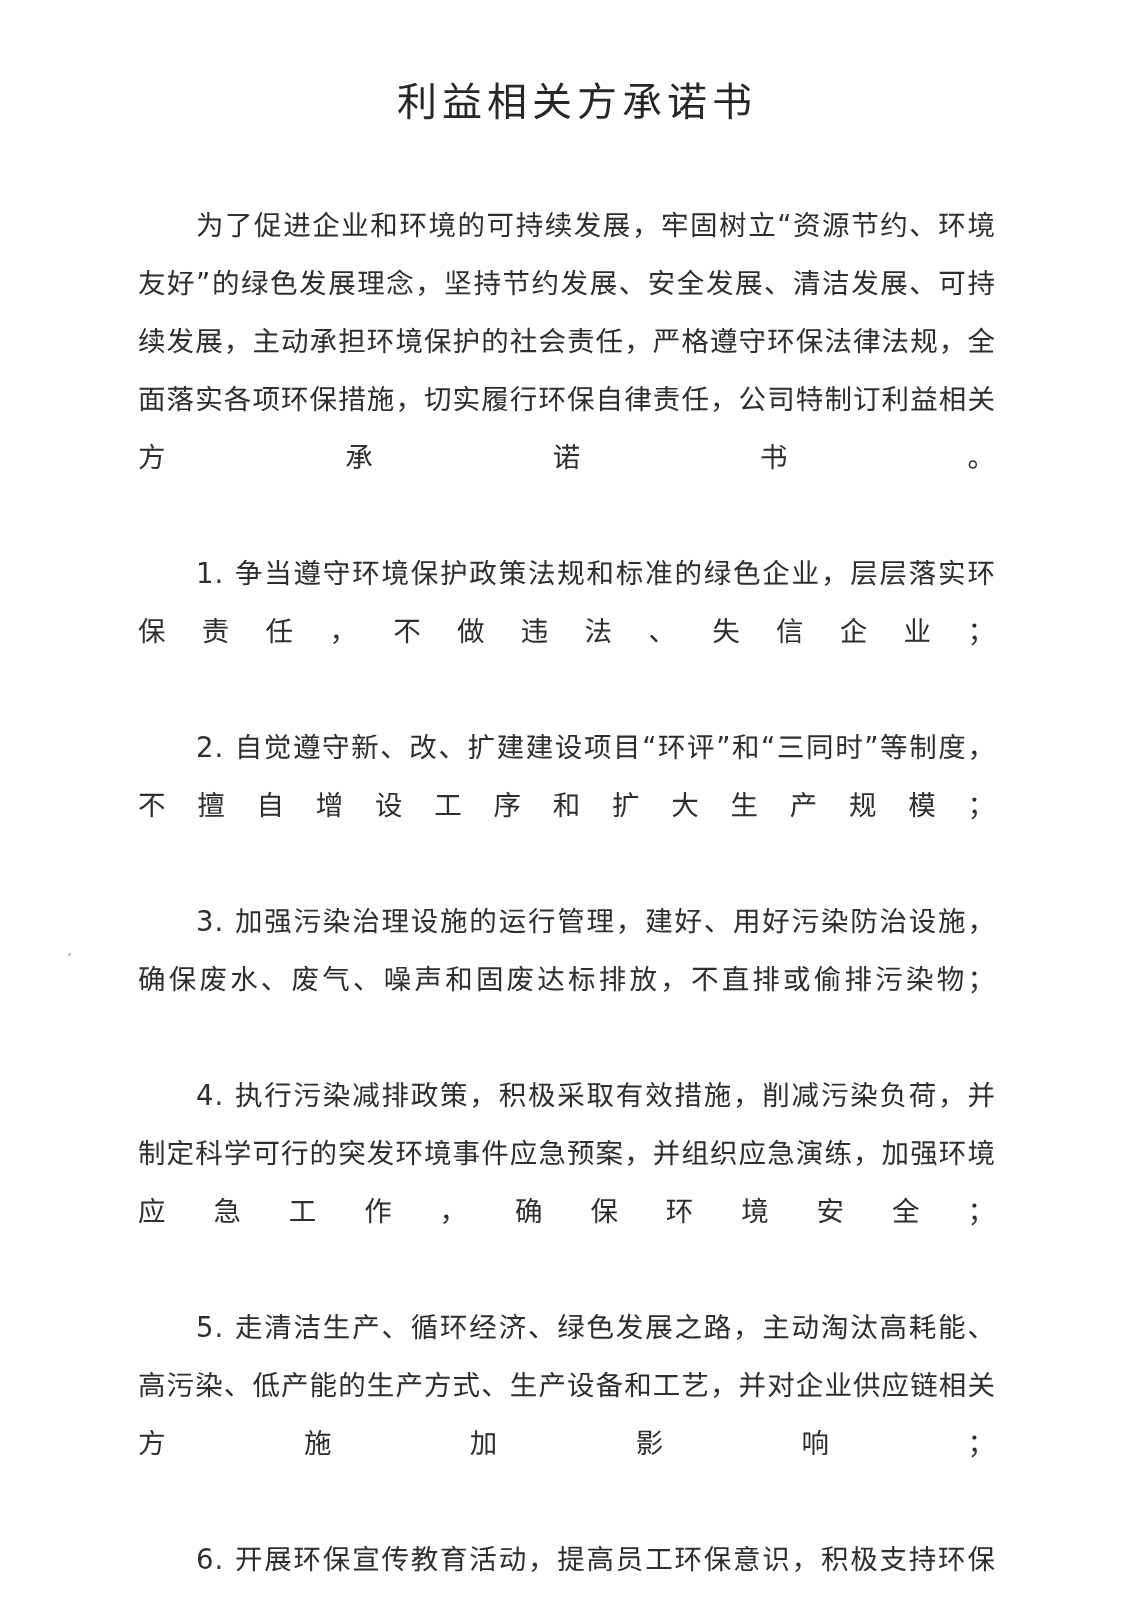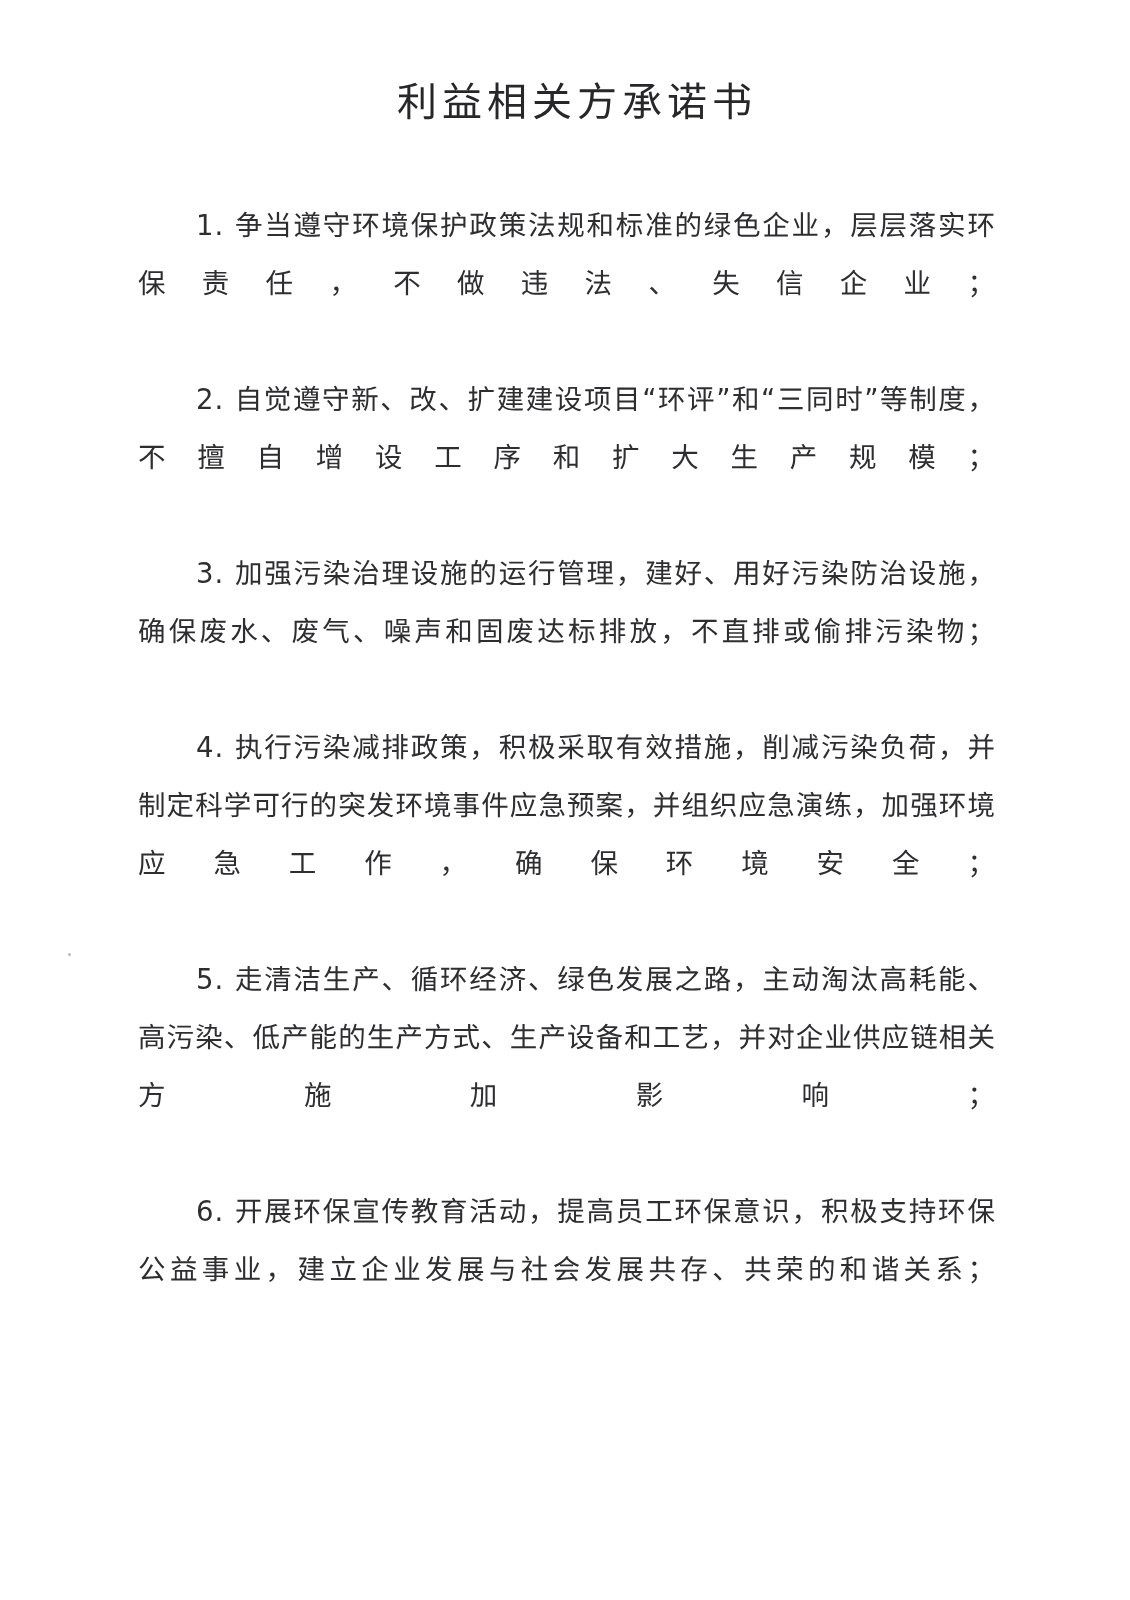--- a/index.html
+++ b/index.html
@@ -84,20 +84,21 @@
 </style>
 </head>
 <body>
 
 <div class="page">
 
   <div class="doc-title">利益相关方承诺书</div>
 
   <div class="body-block">
 
+    <p class="para lead">为了促进企业和环境的可持续发展，牢固树立“资源节约、环境友好”的绿色发展理念，坚持节约发展、安全发展、清洁发展、可持续发展，主动承担环境保护的社会责任，严格遵守环保法律法规，全面落实各项环保措施，切实履行环保自律责任，公司特制订利益相关方承诺书。</p>
 
     <p class="para item">1. 争当遵守环境保护政策法规和标准的绿色企业，层层落实环保责任，不做违法、失信企业；</p>
 
     <p class="para item">2. 自觉遵守新、改、扩建建设项目“环评”和“三同时”等制度，不擅自增设工序和扩大生产规模；</p>
 
     <p class="para item">3. 加强污染治理设施的运行管理，建好、用好污染防治设施，确保废水、废气、噪声和固废达标排放，不直排或偷排污染物；</p>
 
     <p class="para item">4. 执行污染减排政策，积极采取有效措施，削减污染负荷，并制定科学可行的突发环境事件应急预案，并组织应急演练，加强环境应急工作，确保环境安全；</p>
 
     <p class="para item">5. 走清洁生产、循环经济、绿色发展之路，主动淘汰高耗能、高污染、低产能的生产方式、生产设备和工艺，并对企业供应链相关方施加影响；</p>

